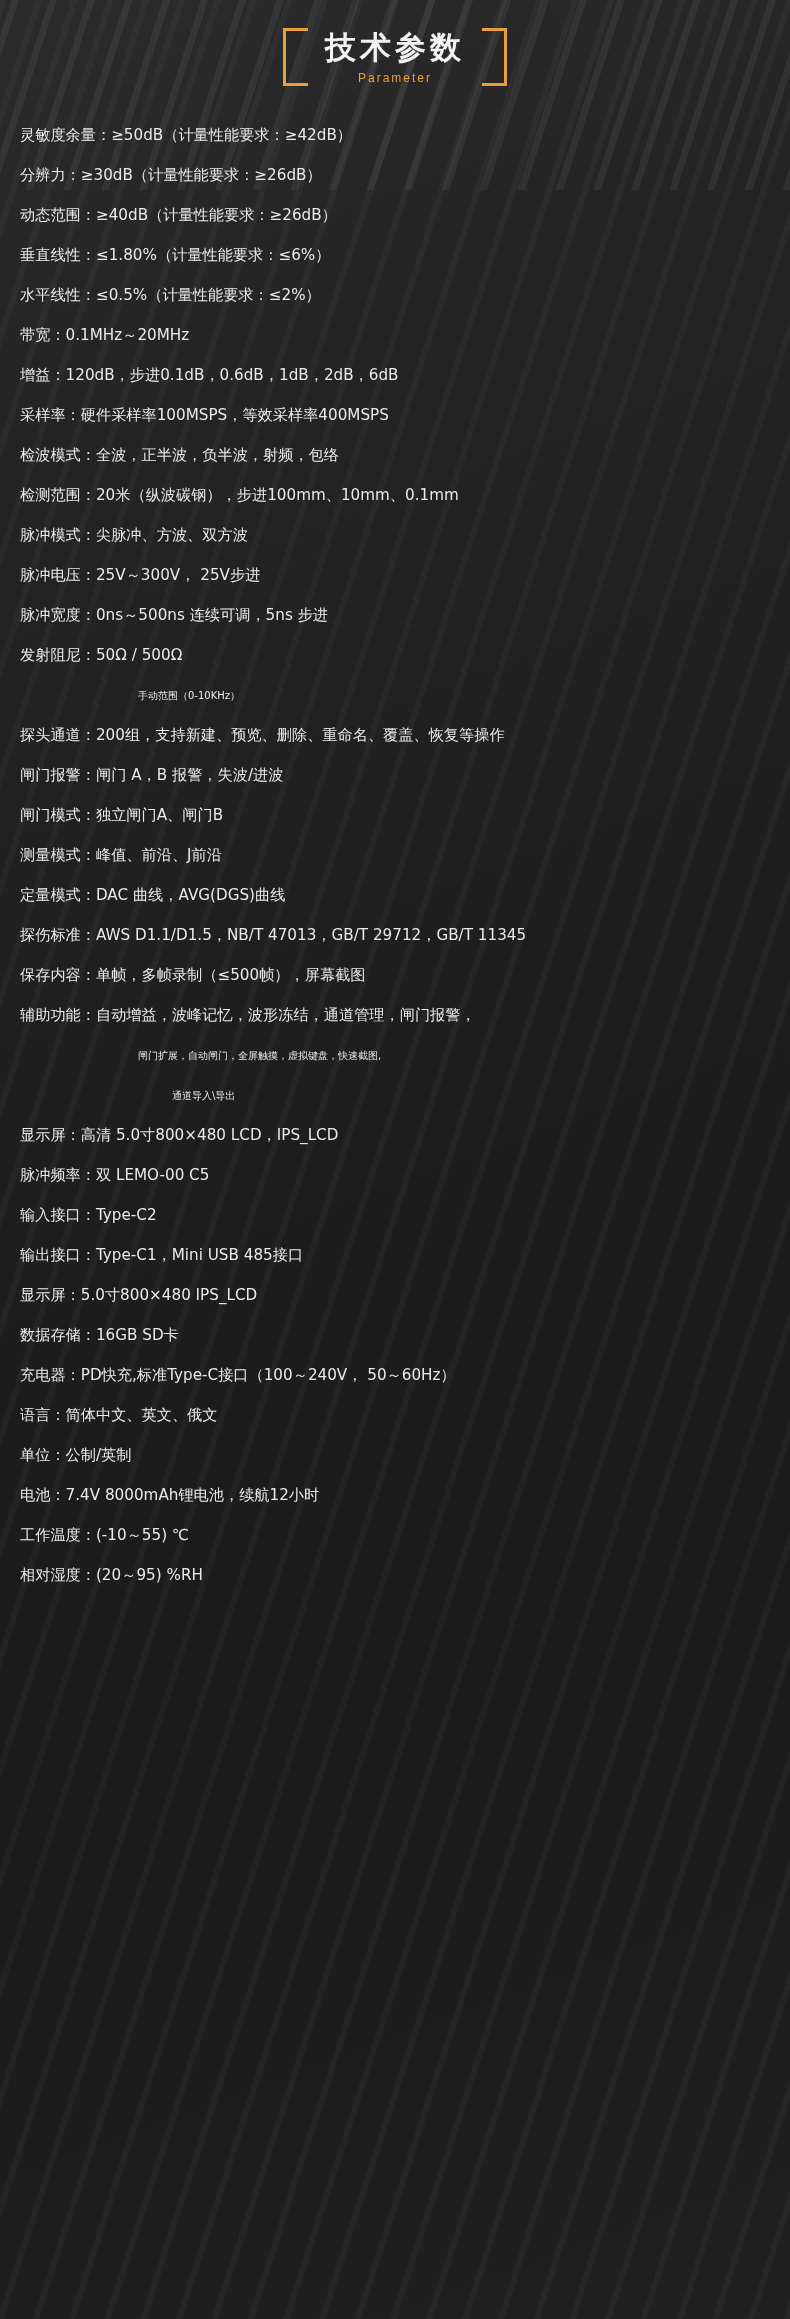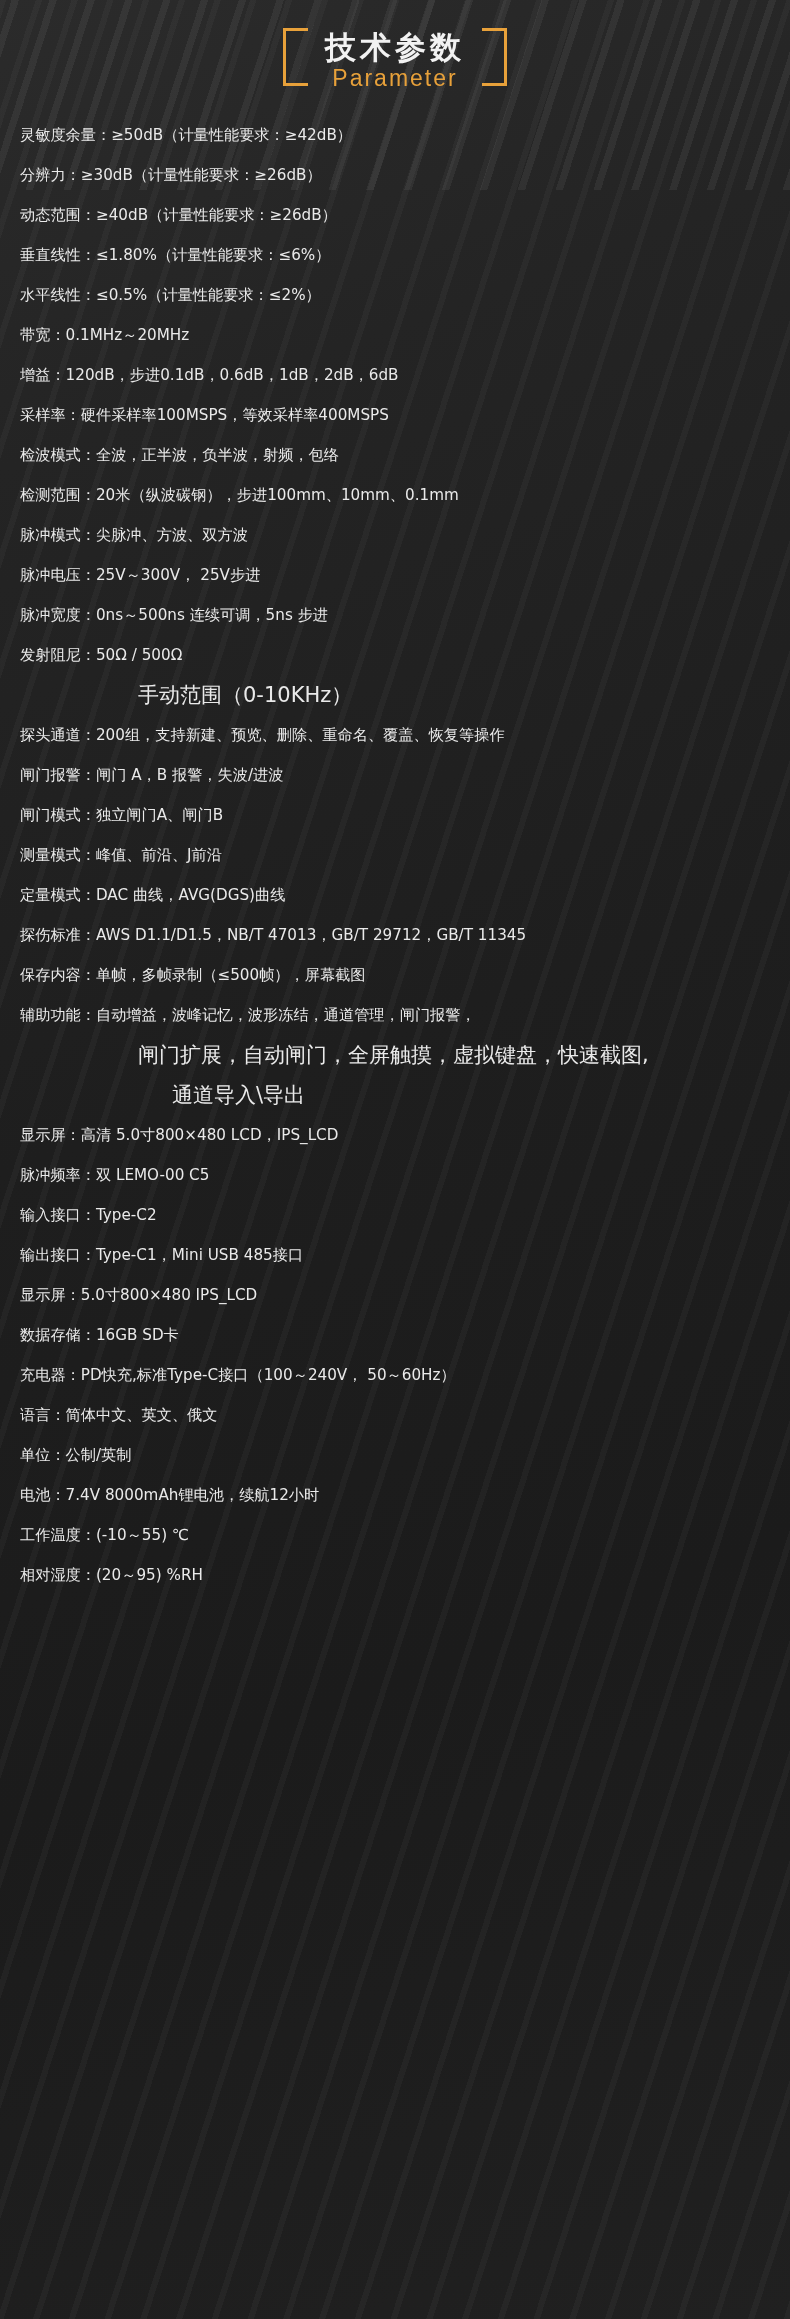--- a/index.html
+++ b/index.html
@@ -76,21 +76,21 @@
   }
   .title-cn {
     font-size: 31px;
     letter-spacing: 4px;
     color: #f2f2f2;
     font-weight: bold;
     line-height: 38px;
     font-family: "DejaVu Sans", "Liberation Sans", sans-serif;
   }
   .title-en {
-    font-size: 23px;
+    font-size: 12px;
     letter-spacing: 2px;
     color: #e8a13a;
     margin-top: 1px;
     line-height: 22px;
     font-family: "Liberation Sans", sans-serif;
   }
   
   .spec-list {
     position: relative;
     z-index: 2;
@@ -106,21 +106,21 @@
     font-family: "DejaVu Sans", "Liberation Sans", sans-serif;
   }
   .spec-row .label {
     color: #eaeaea;
   }
   .spec-row .value {
     color: #eaeaea;
   }
   .spec-cont {
     display: block;
-    font-size: 21px;
+    font-size: 10px;
     line-height: 21px;
     color: #eaeaea;
     padding: 10px 0 9px 0;
     padding-left: 118px;
     white-space: nowrap;
     font-family: "DejaVu Sans", "Liberation Sans", sans-serif;
   }
   .spec-cont.indent2 {
     padding-left: 152px;
   }

